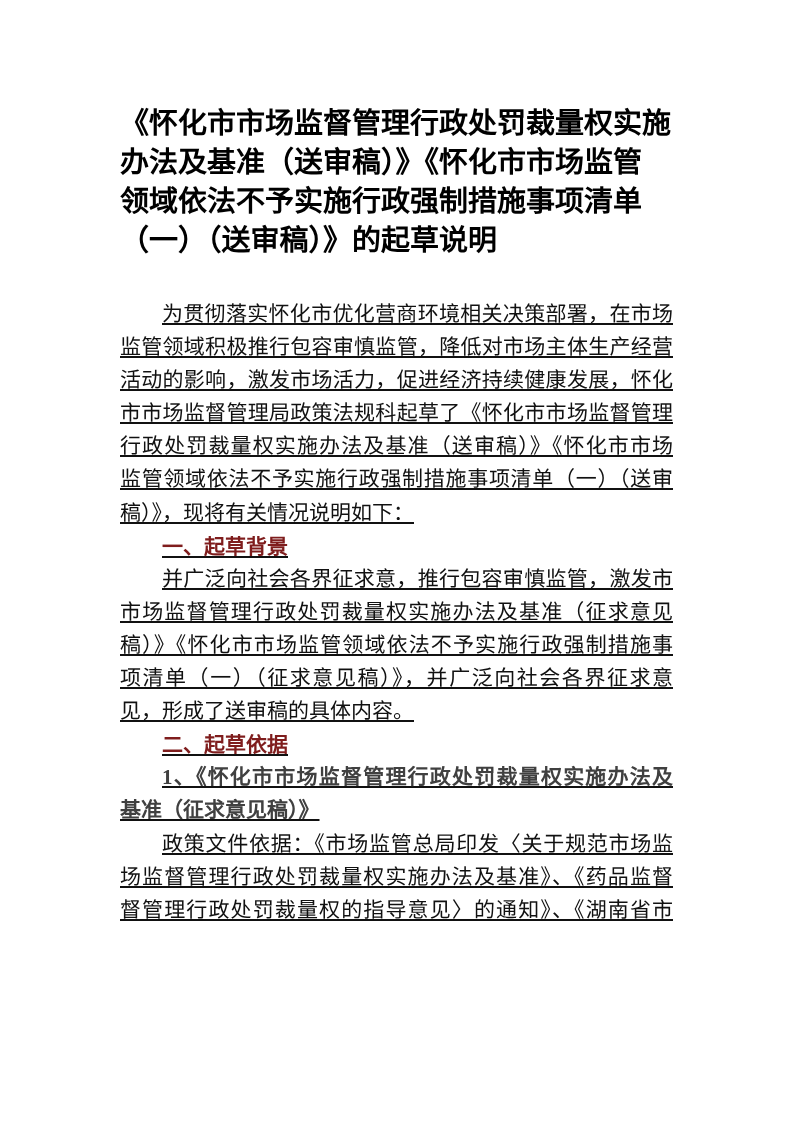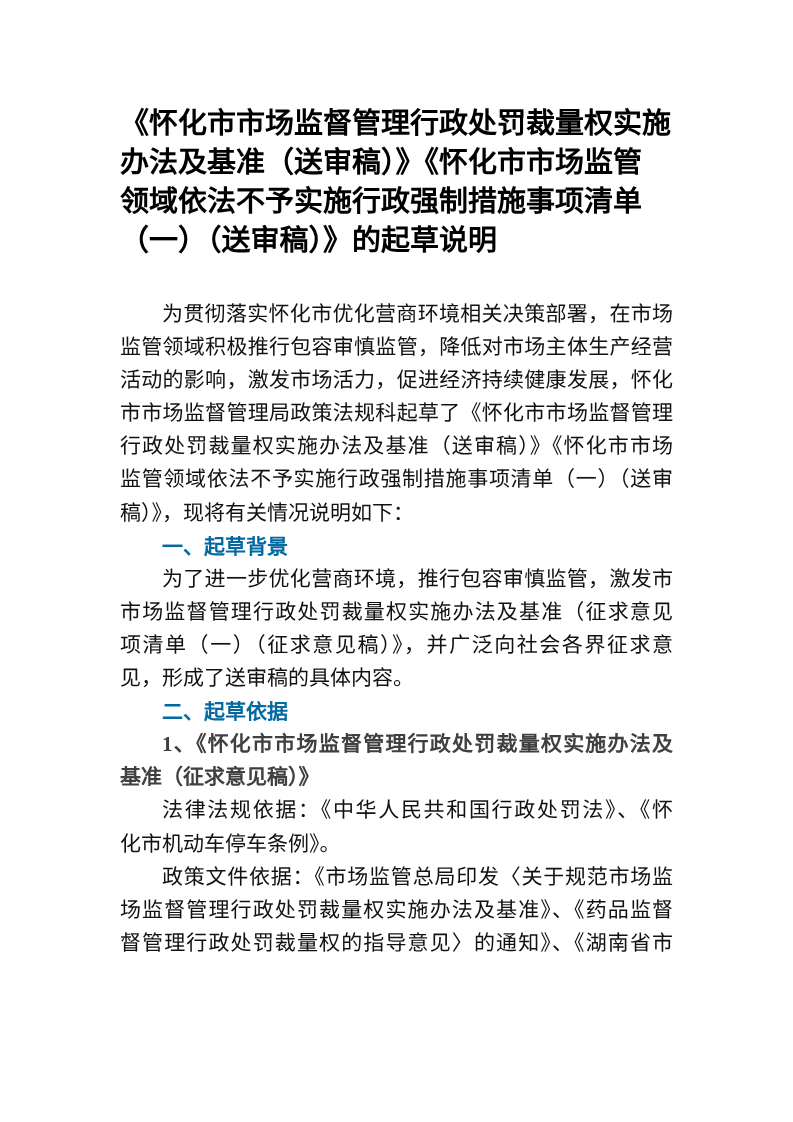--- a/index.html
+++ b/index.html
@@ -25,30 +25,31 @@
     line-height: 39px;
     text-align: center;
     color: #000000;
   }
   .doc-body {
     margin-top: 38px;
     font-family: "Liberation Serif", "DejaVu Serif", serif;
     font-size: 21px;
     line-height: 33.1px;
     color: #111111;
+    text-decoration: underline;
   }
   .line { text-align: left; }
   
   .jf { text-align: justify; text-align-last: justify; }
   
   .ind { text-indent: 2em; }
   .sans-bold {
     font-family: "Liberation Sans", "DejaVu Sans", sans-serif;
     font-weight: 700;
-    color: #0369a1;
+    color: #7f1d1d;
   }
   .serif-bold {
     font-weight: 700;
     color: #404040;
   }
 </style>
 </head>
 <body>
 
 <div class="page">
@@ -69,37 +70,34 @@
         <div class="line jf">活动的影响，激发市场活力，促进经济持续健康发展，怀化</div>
         <div class="line jf">市市场监督管理局政策法规科起草了《怀化市市场监督管理</div>
         <div class="line jf">行政处罚裁量权实施办法及基准（送审稿）》《怀化市市场</div>
         <div class="line jf">监管领域依法不予实施行政强制措施事项清单（一）（送审</div>
         <div class="line">稿）》，现将有关情况说明如下：</div>
       </div>
 
       <div class="line ind sans-bold">一、起草背景</div>
 
       <div>
-        <div class="line ind jf">为了进一步优化营商环境，推行包容审慎监管，激发市</div>
+        <div class="line ind jf">并广泛向社会各界征求意，推行包容审慎监管，激发市</div>
         <div class="line jf">市场监督管理行政处罚裁量权实施办法及基准（征求意见</div>
+        <div class="line jf">稿）》《怀化市市场监管领域依法不予实施行政强制措施事</div>
         <div class="line jf">项清单（一）（征求意见稿）》，并广泛向社会各界征求意</div>
         <div class="line">见，形成了送审稿的具体内容。</div>
       </div>
 
       <div class="line ind sans-bold">二、起草依据</div>
 
       <div>
         <div class="line ind jf serif-bold">1、《怀化市市场监督管理行政处罚裁量权实施办法及</div>
         <div class="line serif-bold">基准（征求意见稿）》</div>
       </div>
 
-      <div>
-        <div class="line ind jf">法律法规依据：《中华人民共和国行政处罚法》、《怀</div>
-        <div class="line">化市机动车停车条例》。</div>
-      </div>
 
       <div>
         <div class="line ind jf">政策文件依据：《市场监管总局印发〈关于规范市场监</div>
         <div class="line jf">场监督管理行政处罚裁量权实施办法及基准》、《药品监督</div>
         <div class="line jf">督管理行政处罚裁量权的指导意见〉的通知》、《湖南省市</div>
       </div>
 
     </div>
   </div>
 </div>

